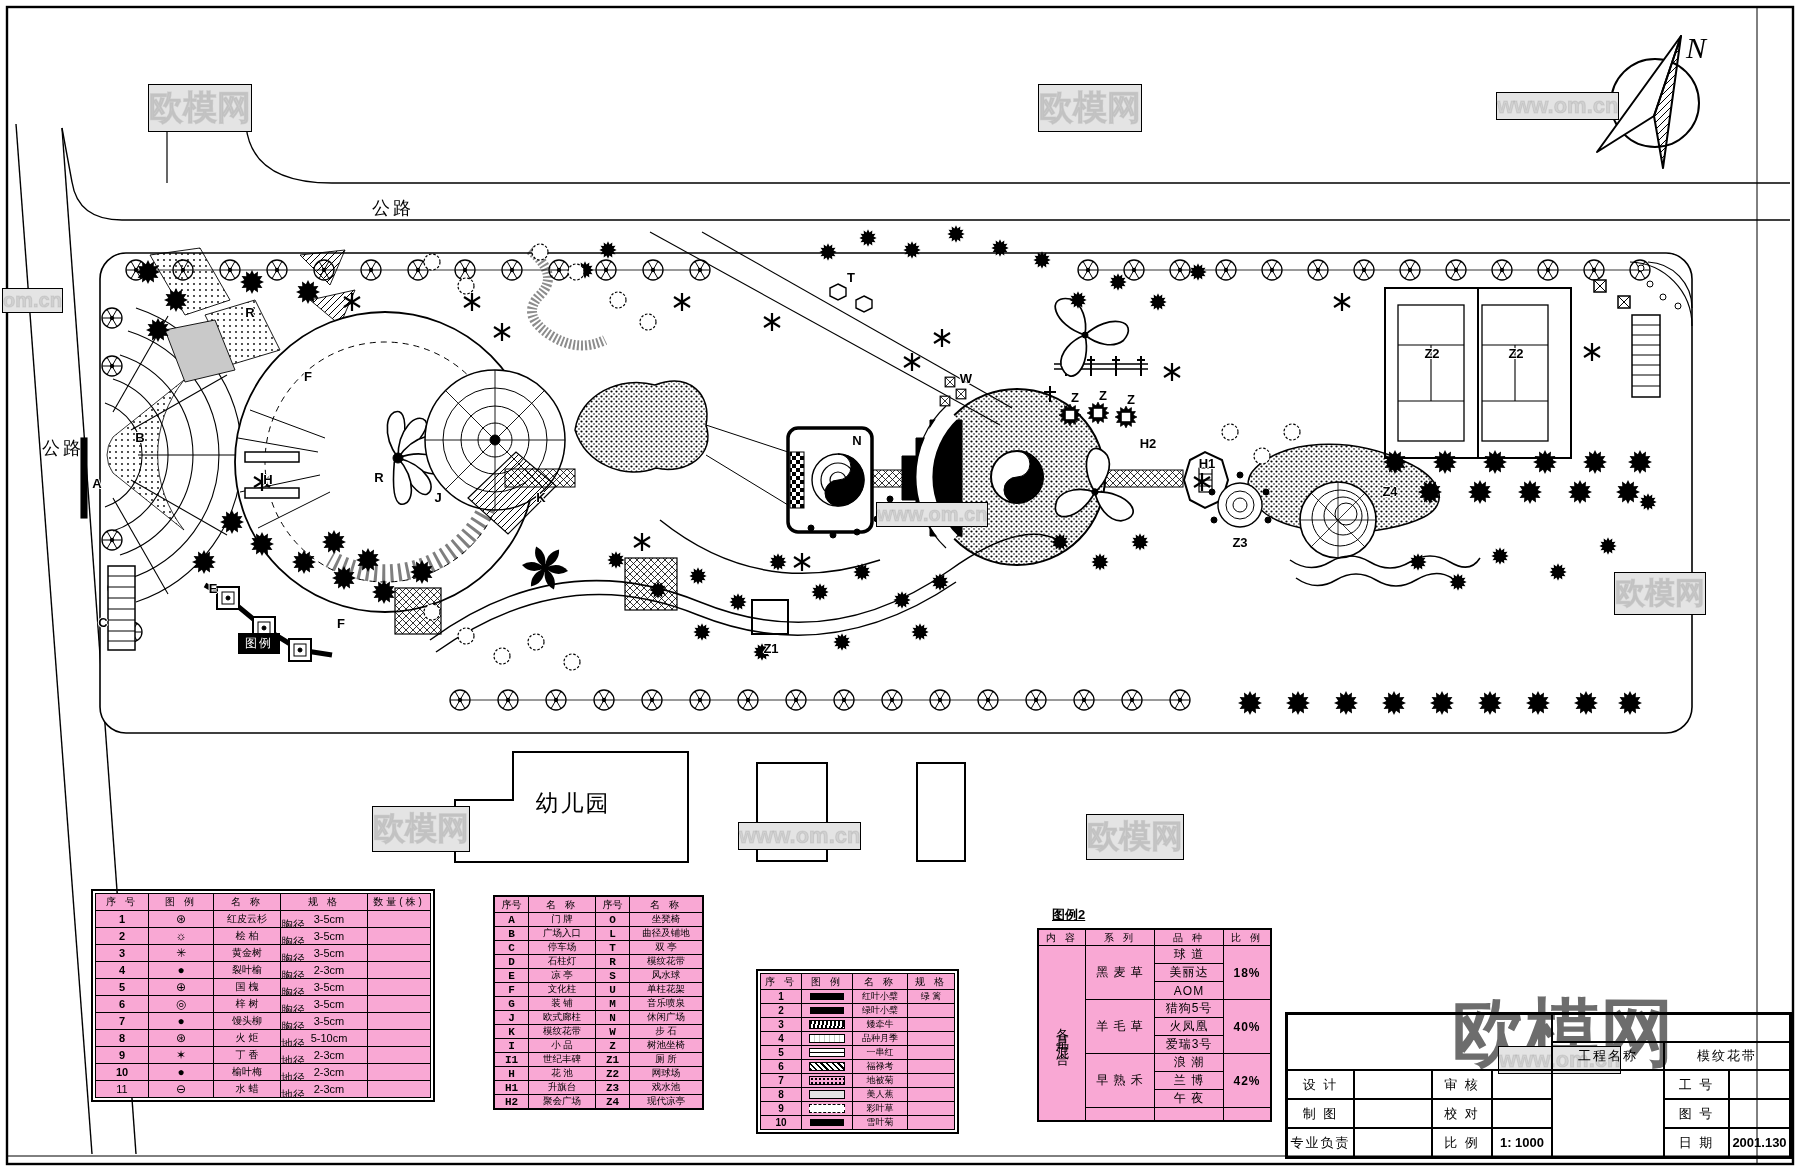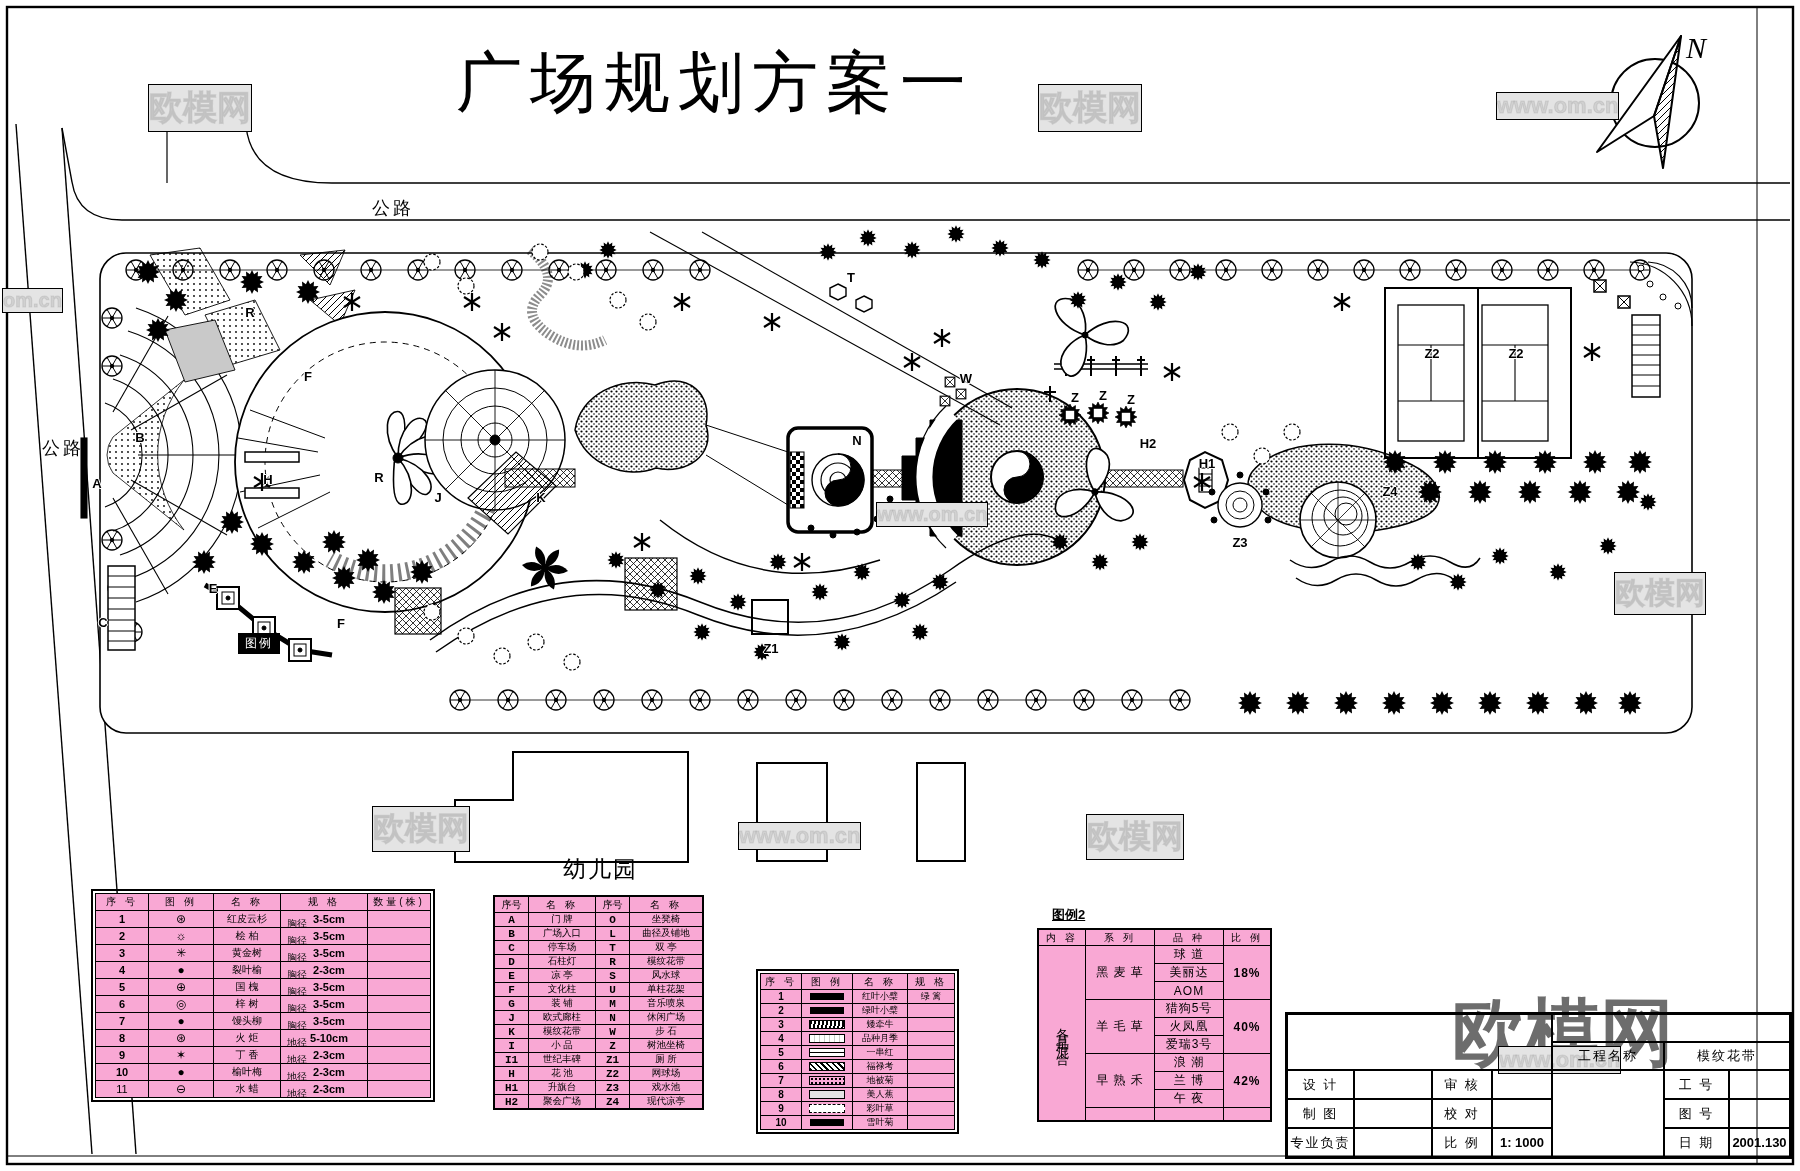--- a/index.html
+++ b/index.html
@@ -4,41 +4,41 @@
 <style>
   html,body{margin:0;padding:0;background:#e8e8e8;}
   .sheet{position:relative;width:1800px;height:1171px;background:#fff;overflow:hidden;
          font-family:"Liberation Sans","DejaVu Sans",sans-serif;color:#000;}
   .plan-svg{position:absolute;left:0;top:0;}
   .title{position:absolute;left:415px;top:38px;width:600px;text-align:center;
          font-family:"Liberation Serif","DejaVu Serif",serif;font-size:66px;letter-spacing:8px;}
   .road-label{position:absolute;font-family:Liberation Serif, serif;font-size:18px;letter-spacing:3px;}
   .road-label.top{left:372px;top:196px;}
   .road-label.left{left:42px;top:436px;}
-  .kg-label{position:absolute;left:508px;top:854px;width:130px;text-align:right;
+  .kg-label{position:absolute;left:508px;top:788px;width:130px;text-align:center;
             font-family:"Liberation Serif","DejaVu Serif",serif;font-size:23px;letter-spacing:2px;}
   .plan-label{position:absolute;transform:translate(-50%,-50%);font-size:13px;font-weight:bold;
               font-family:"Liberation Sans","DejaVu Sans",sans-serif;
               text-shadow:-1px 0 #fff,1px 0 #fff,0 -1px #fff,0 1px #fff;}
   .legend-chip{position:absolute;left:238px;top:633px;background:#000;color:#fff;font-size:12px;
                padding:2px 7px;letter-spacing:2px;}
   .wm{position:absolute;font-weight:bold;white-space:nowrap;pointer-events:none;}
   .wm.sw-light{color:rgba(140,140,140,0.22);-webkit-text-stroke:1px rgba(150,150,150,0.25);}
   .wm.sw-dark{color:#6d6d6d;}
   
   table.cad{position:absolute;border-collapse:collapse;background:#f9a8d4;font-size:10px;}
   table.cad td,table.cad th{border:1px solid #000;padding:0 2px;text-align:center;font-weight:normal;
         height:15px;overflow:hidden;white-space:nowrap;}
   table.cad th{letter-spacing:3px;}
   table.plants{left:95px;top:893px;outline:2px solid #000;outline-offset:2px;}
   table.plants td,table.plants th{height:16px;}
   table.plants .g{font-size:12px;}
   table.plants .spec{position:relative;}
-  table.plants .dim{position:absolute;left:6px;top:6px;font-size:10px;color:#111;text-align:right;}
-  table.plants .size{font-weight:bold;font-size:11px;margin-left:10px;}
+  table.plants .dim{position:absolute;left:0;top:6px;font-size:12px;color:#111;text-align:right;}
+  table.plants .size{font-weight:normal;font-size:11px;margin-left:10px;}
   table.fac{left:494px;top:896px;outline:1.5px solid #000;}
   table.fac td{height:12.6px;font-size:9.5px;}
   table.fac .fl{font-family:"Liberation Mono","DejaVu Sans Mono",monospace;font-weight:bold;font-size:11px;}
   table.flow{left:760px;top:973px;outline:2px solid #000;outline-offset:2px;}
   table.flow td{height:11.8px;font-size:9px;}
   table.flow .fl{font-weight:bold;font-size:10px;}
   .sw{width:34px;height:7px;margin:0 auto;}
   .sw-solid{background:#000;}
   .sw-scribble{border:1px solid #000;background:repeating-linear-gradient(100deg,#000 0 2px,#fff 2px 4px);}
   .sw-outline{border:1px solid #000;background:repeating-linear-gradient(90deg,#fff 0 4px,#ccc 4px 5px);}
@@ -517,21 +517,20 @@
         <use href="#to" x="648" y="322"></use>
   </g>
 
   <g fill="none" stroke="#000" stroke-width="2">
     <polygon points="455,800 513,800 513,752 688,752 688,862 455,862"></polygon>
     <rect x="757" y="763" width="70" height="98"></rect>
     <rect x="917" y="763" width="48" height="98"></rect>
   </g>
 </svg>
 
-<div class="title">广场规划方案一</div>
 <div class="road-label top">公路</div>
 <div class="road-label left">公路</div>
 <div class="kg-label">幼儿园</div>
 <div class="legend-chip">图例</div>
 
 <div>
 
 <div class="plan-label" style="left: 97px; top: 483px;">A</div>
       <div class="plan-label" style="left: 140px; top: 437px;">B</div>
       <div class="plan-label" style="left: 103px; top: 622px;">C</div>

